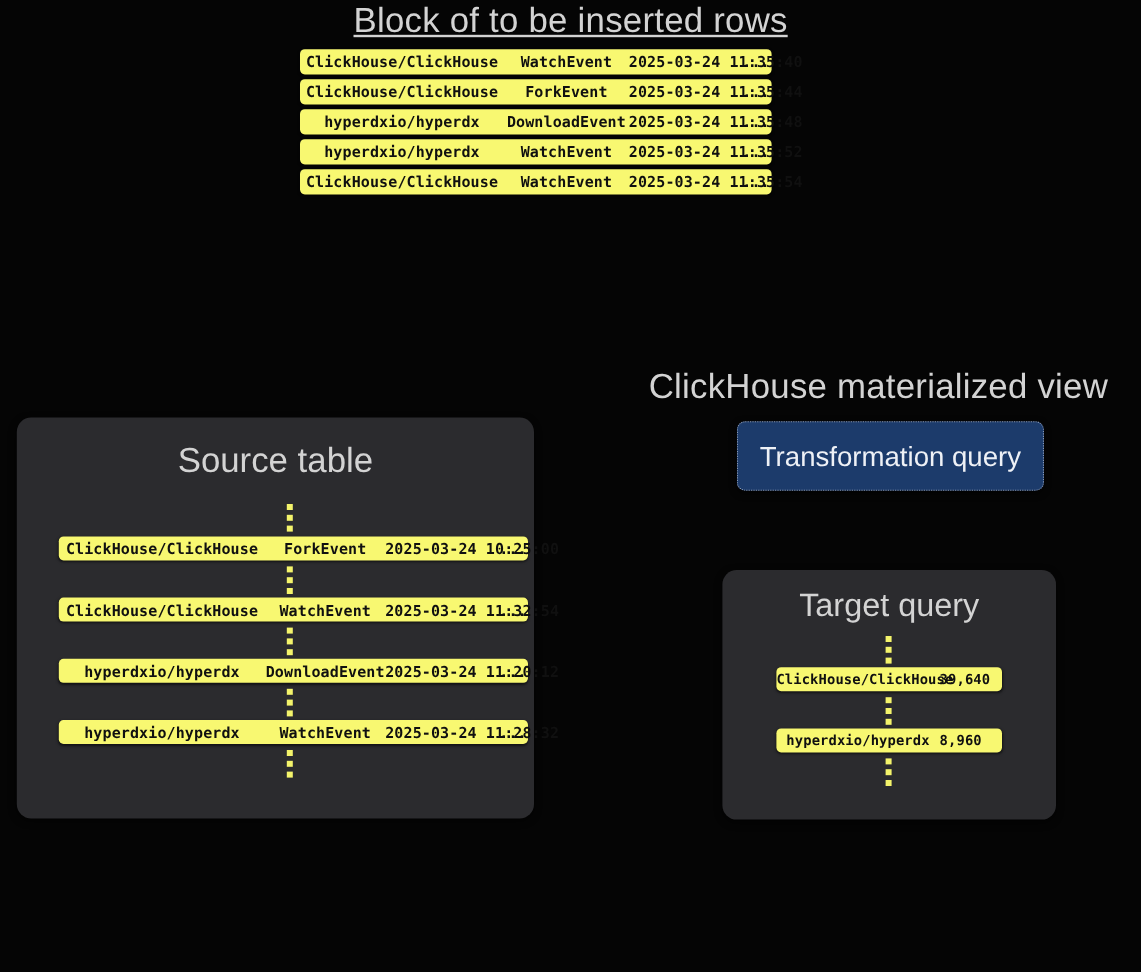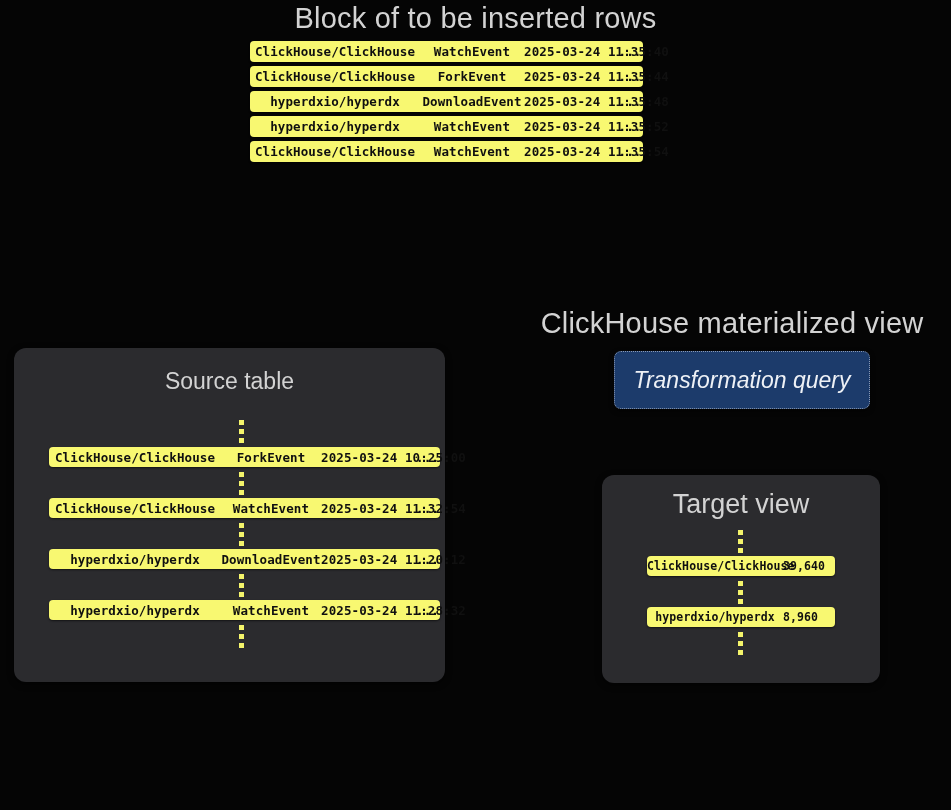--- a/index.html
+++ b/index.html
@@ -68,21 +68,21 @@
     position: absolute;
     background: #2b2b2e;
     border-radius: 12px;
     box-shadow: 0 2px 6px rgba(0,0,0,0.6);
   }
   .panel-title {
     position: absolute;
     left: 0; right: 0;
     text-align: center;
     color: #d3d3d3;
-    font-size: 23px;
+    font-size: 29px;
     white-space: nowrap;
   }
 
   
   .vdots {
     position: absolute;
     display: flex;
     flex-direction: column;
     align-items: center;
     gap: 4px;
@@ -121,40 +121,39 @@
     border-radius: 7px;
     display: flex;
     align-items: center;
     justify-content: center;
     box-shadow: 0 2px 5px rgba(0,0,0,0.6);
   }
   #mv-box span {
     color: #eef1f6;
     font-size: 23px;
     white-space: nowrap;
-    font-style: italic;
   }
 
   
   #target-panel { left: 602px; top: 475px; width: 278px; height: 208px; }
   #target-panel .panel-title { top: 14px; font-size: 27px; }
   #target-panel .row-pill {
     left: 45px;
     width: 188px;
     height: 20px;
     font-size: 11.5px;
   }
   #target-panel .col-repo { width: 136px; text-align: center; }
   #target-panel .col-cnt  { width: 32px;  text-align: center; }
   #target-panel .vdots { left: 136px; }
 </style>
 </head>
 <body>
 
-<div class="heading" style="left:0;top:2px;width:951px;">Block of to be inserted rows</div>
+<div class="heading" style="left:0;top:2px;width:951px;text-decoration:underline;">Block of to be inserted rows</div>
 
 <div id="insert-block">
   <div class="row-pill">
     <span class="col-repo">ClickHouse/ClickHouse</span>
     <span class="col-event">WatchEvent</span>
     <span class="col-time">2025-03-24 11:35:40</span>
     <span class="col-ell">...</span>
   </div>
   <div class="row-pill">
     <span class="col-repo">ClickHouse/ClickHouse</span>
@@ -244,21 +243,21 @@
     </div>
 </div>
 
 <div class="heading" id="mv-heading">ClickHouse materialized view</div>
 
 <div id="mv-box">
   <span>Transformation query</span>
 </div>
 
 <div class="panel" id="target-panel">
-  <div class="panel-title">Target view</div>
+  <div class="panel-title">Target query</div>
 
   <div class="vdots" style="top:55px;">
       <i></i>
       <i></i>
       <i></i>
     </div>
 
   <div class="row-pill" style="top:81px;">
     <span class="col-repo">ClickHouse/ClickHouse</span>
     <span class="col-cnt">39,640</span>

